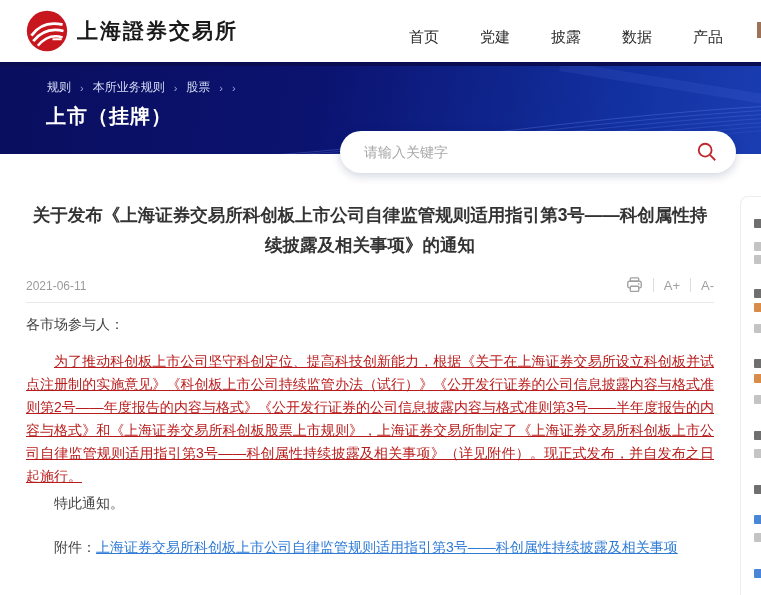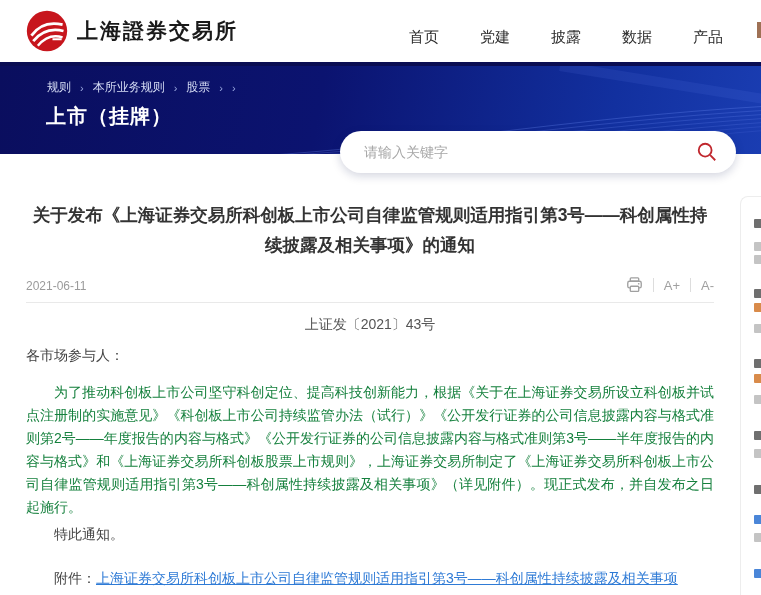--- a/index.html
+++ b/index.html
@@ -63,22 +63,22 @@
   }
   .pub-date{font-size:12px;color:#9b9b9b;}
   .meta-tools{display:flex;align-items:center;gap:10px;color:#a5a5a5;}
   .tool-btn{background:none;border:none;padding:0;cursor:pointer;color:#a0a0a0;
     font-size:13px;font-family:inherit;display:flex;align-items:center;}
   .tool-divider{width:1px;height:14px;background:#ddd;}
   .meta-hr{margin:9px 0 0;border:0;border-top:1px solid #e9e9e9;}
   .doc-number{margin-top:13px;text-align:center;font-size:14px;color:#555;}
   .salutation{margin:13px 0 16px;font-size:14px;color:#454545;}
   .body-para{
-    margin:5px 0 0;font-size:14px;line-height:23px;color:#15803d;
-    text-indent:2em;text-align:justify;
+    margin:5px 0 0;font-size:14px;line-height:23px;color:#b91c1c;
+    text-indent:2em;text-align:justify;text-decoration:underline;
   }
   .closing{margin:4px 0 0;font-size:14px;line-height:23px;color:#454545;text-indent:2em;}
   .attachment{margin:24px 0 0;font-size:14px;color:#454545;text-indent:2em;}
   .attachment a{color:#2f7bd6;text-decoration:underline;cursor:pointer;}
   
   .clipped-panel{
     position:absolute;left:740px;top:196px;width:21px;height:399px;background:#fff;
     border-left:1px solid #ededed;border-top:1px solid #ededed;border-top-left-radius:8px;
   }
   .sv{position:absolute;left:13px;width:8px;height:9px;border-radius:1px;}
@@ -168,21 +168,20 @@
       </button>
       <span class="tool-divider"></span>
       <button class="tool-btn">A+</button>
       <span class="tool-divider"></span>
       <button class="tool-btn">A-</button>
     </div>
   </div>
 
   <hr class="meta-hr">
 
-  <div class="doc-number">上证发〔2021〕43号</div>
 
   <p class="salutation">各市场参与人：</p>
 
   <p class="body-para">为了推动科创板上市公司坚守科创定位、提高科技创新能力，根据《关于在上海证券交易所设立科创板并试点注册制的实施意见》《科创板上市公司持续监管办法（试行）》《公开发行证券的公司信息披露内容与格式准则第2号——年度报告的内容与格式》《公开发行证券的公司信息披露内容与格式准则第3号——半年度报告的内容与格式》和《上海证券交易所科创板股票上市规则》，上海证券交易所制定了《上海证券交易所科创板上市公司自律监管规则适用指引第3号——科创属性持续披露及相关事项》（详见附件）。现正式发布，并自发布之日起施行。</p>
 
   <p class="closing">特此通知。</p>
 
   <p class="attachment">
     <span>附件：</span><a>上海证券交易所科创板上市公司自律监管规则适用指引第3号——科创属性持续披露及相关事项</a>
   </p>

